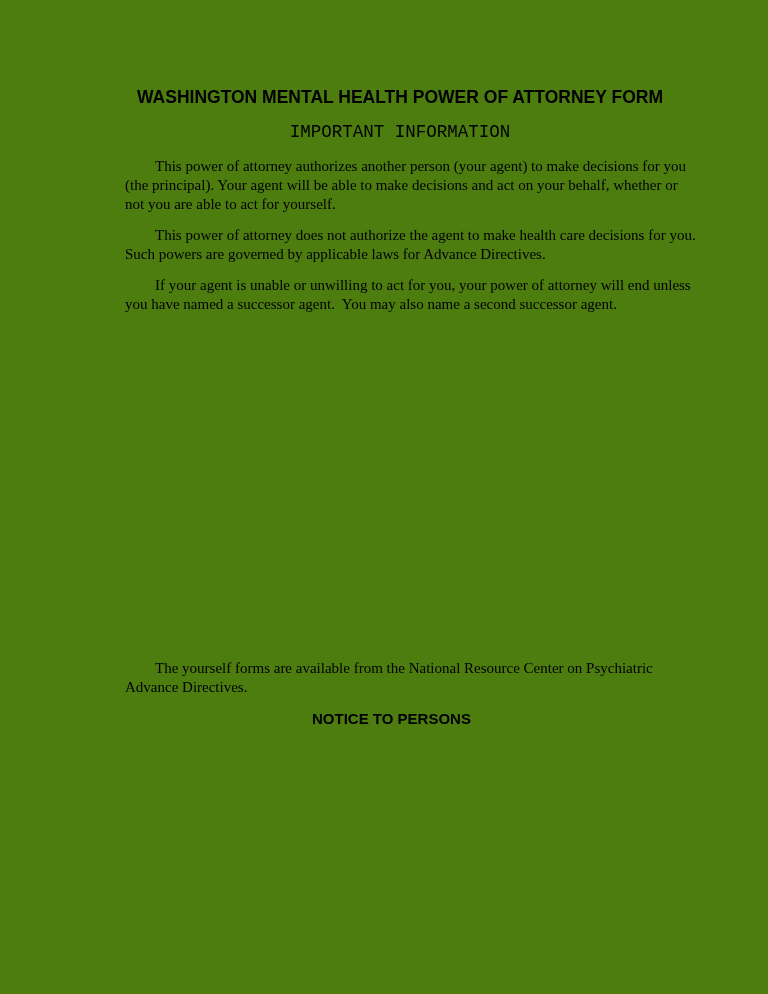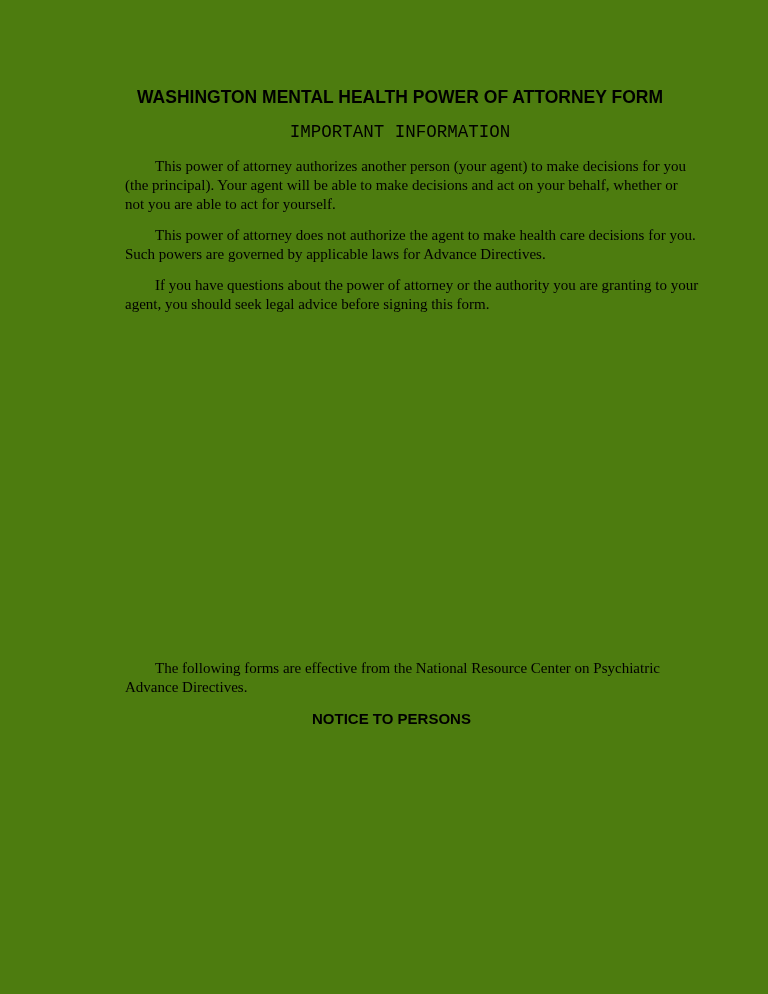--- a/index.html
+++ b/index.html
@@ -58,21 +58,21 @@
 </head>
 <body>
 
 <div class="page">
   <h1 class="doc-title">WASHINGTON MENTAL HEALTH POWER OF ATTORNEY FORM</h1>
   <h2 class="doc-subtitle">IMPORTANT INFORMATION</h2>
 
   <div class="body-text">
     <p>This power of attorney authorizes another person (your agent) to make decisions for you (the principal). Your agent will be able to make decisions and act on your behalf, whether or not you are able to act for yourself.</p>
     <p>This power of attorney does not authorize the agent to make health care decisions for you. Such powers are governed by applicable laws for Advance Directives.</p>
-    <p>If you have questions about the power of attorney or the authority you are granting to your agent, you should seek legal advice before signing this form.</p>
+    <p>If your agent is unable or unwilling to act for you, your power of attorney will end unless you have named a successor agent.  You may also name a second successor agent.</p>
 
     <div class="spacer"></div>
 
-    <p>The following forms are effective from the National Resource Center on Psychiatric Advance Directives.</p>
+    <p>The yourself forms are available from the National Resource Center on Psychiatric Advance Directives.</p>
   </div>
 
   <h3 class="section-heading">NOTICE TO PERSONS</h3>
 </div>
 
 </body></html>

